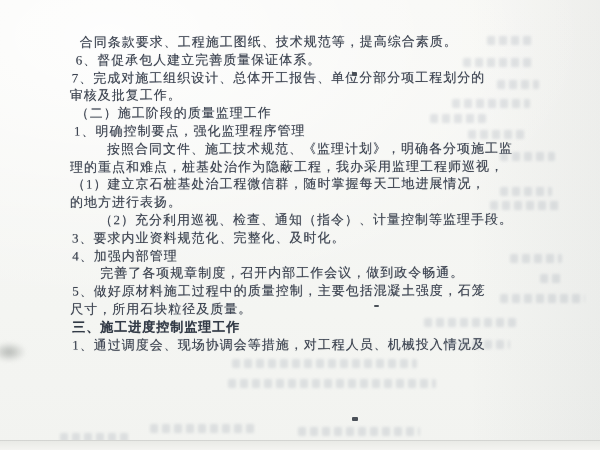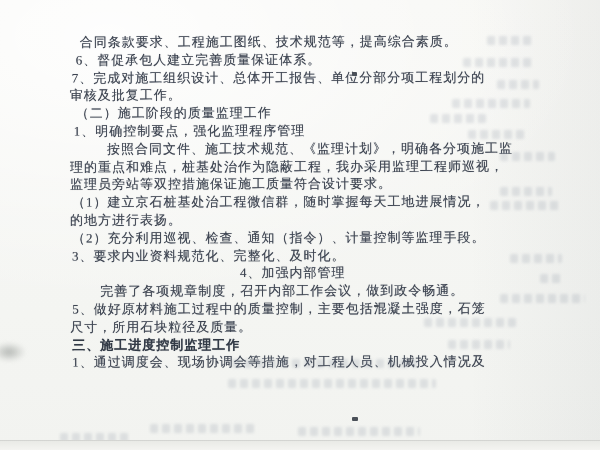--- a/index.html
+++ b/index.html
@@ -49,26 +49,25 @@
 <div class="page">
   <div class="textblock" id="lines">
       <div class="line" style="margin-left: 8px;">合同条款要求、工程施工图纸、技术规范等，提高综合素质。</div>
       <div class="line" style="margin-left: 4px;">6、督促承包人建立完善质量保证体系。</div>
       <div class="line" style="margin-left: 0px;">7、完成对施工组织设计、总体开工报告、单位分部分项工程划分的</div>
       <div class="line" style="margin-left: -2px;">审核及批复工作。</div>
       <div class="line" style="margin-left: 4px;">（二）施工阶段的质量监理工作</div>
       <div class="line" style="margin-left: 2px;">1、明确控制要点，强化监理程序管理</div>
       <div class="line" style="margin-left: 35px;">按照合同文件、施工技术规范、《监理计划》，明确各分项施工监</div>
       <div class="line" style="margin-left: -2px;">理的重点和难点，桩基处治作为隐蔽工程，我办采用监理工程师巡视，</div>
-      <div class="line" style="margin-left: -2px;">监理员旁站等双控措施保证施工质量符合设计要求。</div>
       <div class="line" style="margin-left: 0px;">（1）建立京石桩基处治工程微信群，随时掌握每天工地进展情况，</div>
       <div class="line" style="margin-left: -2px;">的地方进行表扬。</div>
-      <div class="line" style="margin-left: 0px;">（2）充分利用巡视、检查、通知（指令）、计量控制等监理手段。</div>
+      <div class="line" style="margin-left: 0px; text-align: right;">（2）充分利用巡视、检查、通知（指令）、计量控制等监理手段。</div>
       <div class="line" style="margin-left: 0px;">3、要求内业资料规范化、完整化、及时化。</div>
-      <div class="line" style="margin-left: 0px; text-align: center;">4、加强内部管理</div>
+      <div class="line" style="margin-left: 0px;">4、加强内部管理</div>
       <div class="line" style="margin-left: 28px;">完善了各项规章制度，召开内部工作会议，做到政令畅通。</div>
       <div class="line" style="margin-left: 0px;">5、做好原材料施工过程中的质量控制，主要包括混凝土强度，石笼</div>
       <div class="line" style="margin-left: -2px;">尺寸，所用石块粒径及质量。</div>
       <div class="line bold" style="margin-left: 0px;">三、施工进度控制监理工作</div>
       <div class="line" style="margin-left: 0px;">1、通过调度会、现场协调会等措施，对工程人员、机械投入情况及</div>
     </div>
   <div id="ghosts">
       <div class="ghost" style="left: 487px; top: 36px; width: 48px;"></div>
       <div class="ghost" style="left: 463px; top: 58px; width: 72px;"></div>
       <div class="ghost" style="left: 497px; top: 80px; width: 42px;"></div>

